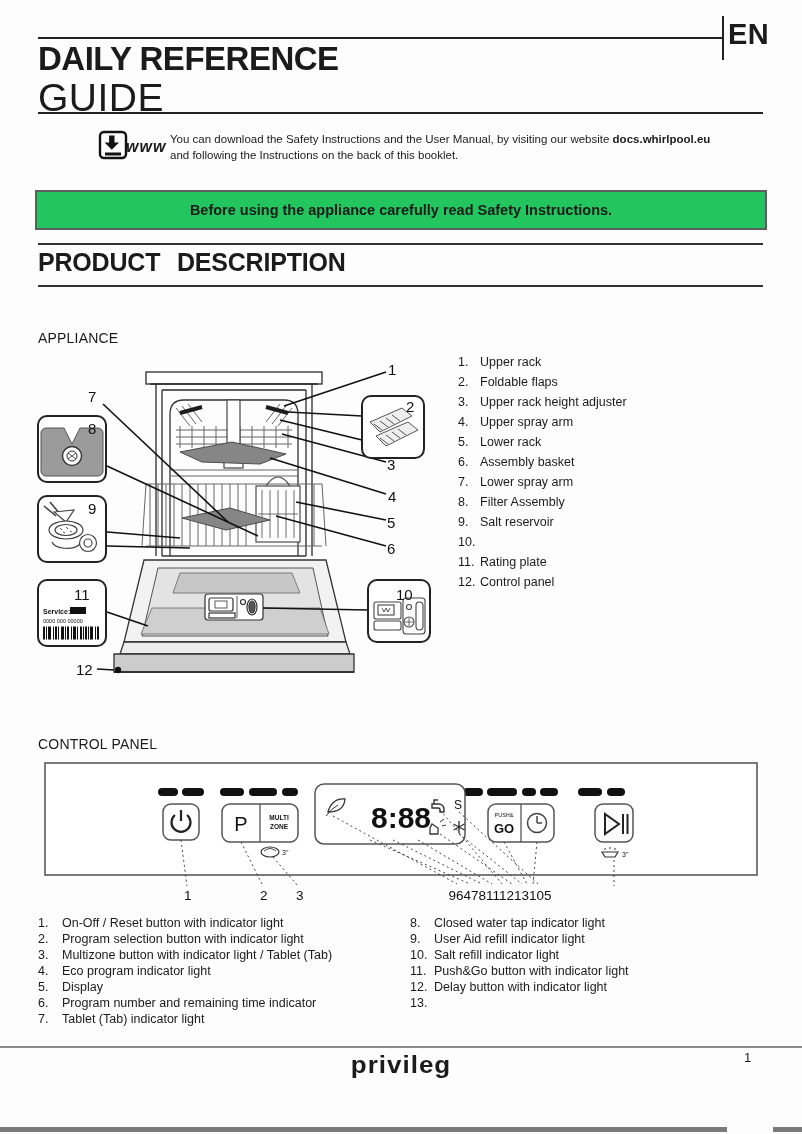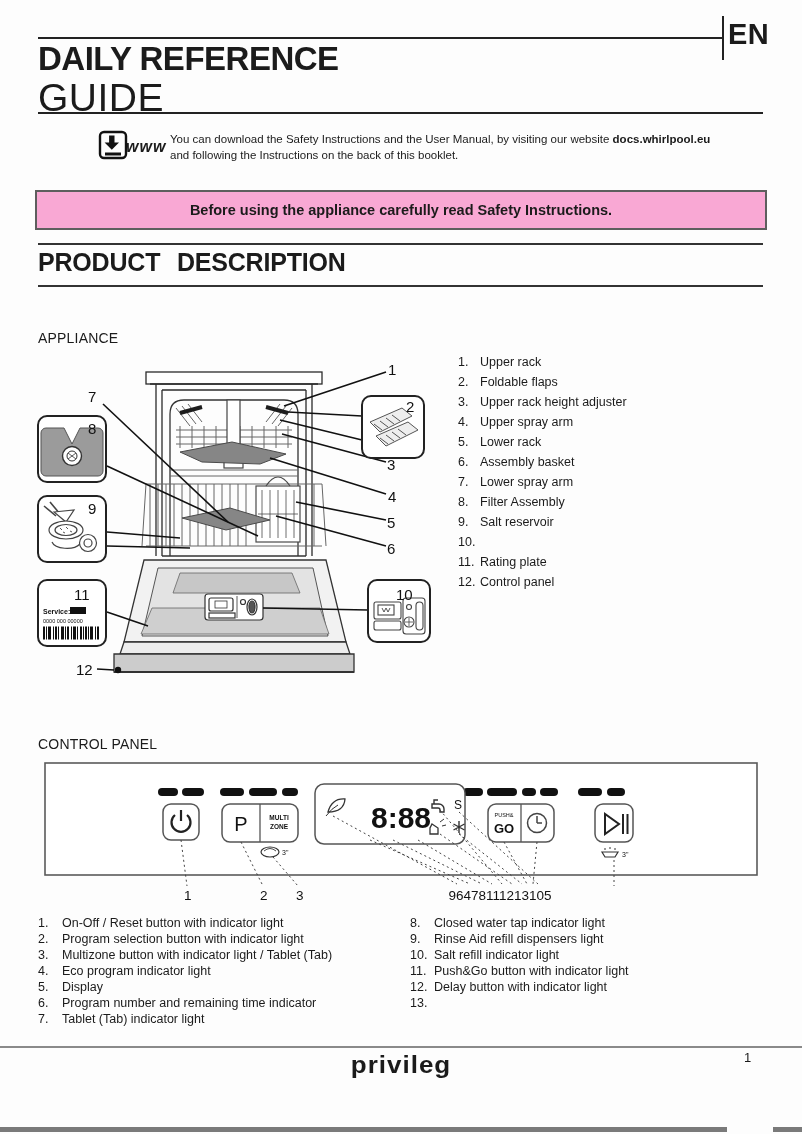--- a/index.html
+++ b/index.html
@@ -11,21 +11,21 @@
   
   .lang{position:absolute;left:728px;top:18px;font-size:29px;font-weight:bold;letter-spacing:0.5px;}
   .langbar{position:absolute;left:722px;top:16px;width:2px;height:44px;background:#222;}
   .title1{position:absolute;left:38px;top:40px;font-size:33px;font-weight:800;letter-spacing:-0.5px;}
   .title2{position:absolute;left:38px;top:76px;font-size:39px;font-weight:400;letter-spacing:0.5px;}
   
   .dl-ico{position:absolute;left:98px;top:130px;}
   .dl-www{position:absolute;left:126px;top:138px;font-size:16px;font-style:italic;font-weight:bold;letter-spacing:1px;}
   .dl-text{position:absolute;left:170px;top:131px;width:600px;font-size:11.5px;line-height:16px;}
   
-  .banner{position:absolute;left:35px;top:190px;width:728px;height:36px;background:#f9a8d4;
+  .banner{position:absolute;left:35px;top:190px;width:728px;height:36px;background:#22c55e;
           border:2px solid #5e5e5e;display:flex;align-items:center;justify-content:center;
           font-size:14.5px;font-weight:bold;}
   
   .sect-title{position:absolute;left:38px;top:248px;font-size:25px;font-weight:800;word-spacing:10px;letter-spacing:-0.2px;}
   .subhead{position:absolute;font-size:14px;font-weight:normal;letter-spacing:0.2px;}
   
   .app-list{position:absolute;left:458px;top:352px;width:335px;list-style:none;margin:0;padding:0;
             font-size:12.5px;line-height:20px;}
   .app-list li{display:flex;}
   .app-list .num{min-width:22px;}
@@ -409,21 +409,21 @@
         <span>Tablet (Tab) indicator light</span>
       </li>
   </ul>
   <ul class="leg" style="left:410px;top:915px;width:385px;">
     <li>
         <span class="num">8.</span>
         <span>Closed water tap indicator light</span>
       </li>
     <li>
         <span class="num">9.</span>
-        <span>Rinse Aid refill dispensers light</span>
+        <span>User Aid refill indicator light</span>
       </li>
     <li>
         <span class="num">10.</span>
         <span>Salt refill indicator light</span>
       </li>
     <li>
         <span class="num">11.</span>
         <span>Push&amp;Go button with indicator light</span>
       </li>
     <li>

